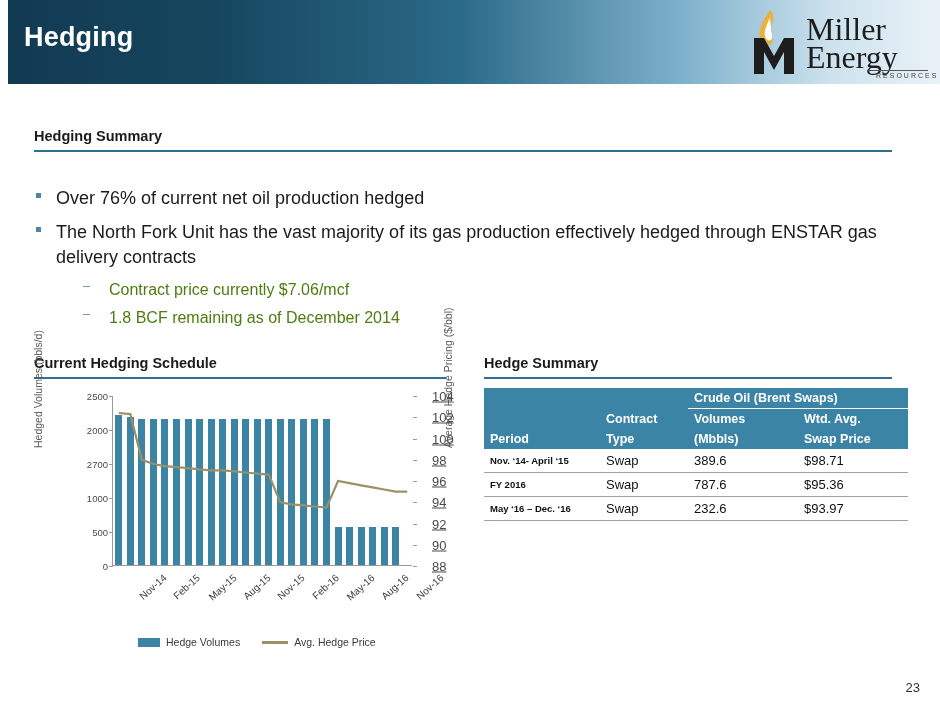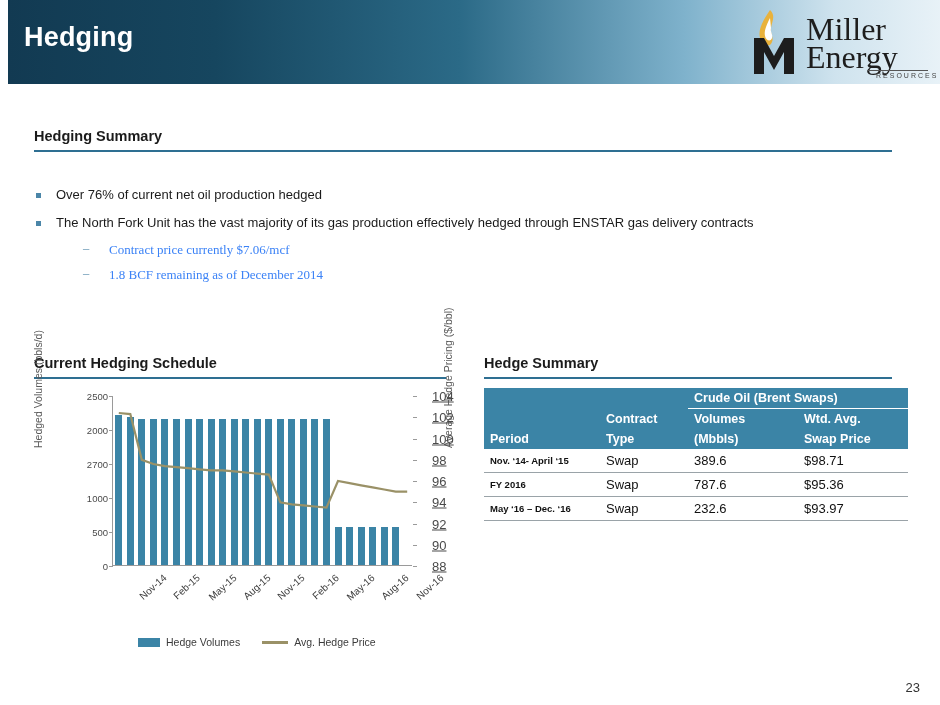--- a/index.html
+++ b/index.html
@@ -45,40 +45,39 @@
     position: absolute;
     height: 2px;
     background: #2e6f92;
   }
 
   
   .bullets { position: absolute; left: 34px; top: 186px; width: 860px; }
   .b1 {
     position: relative;
     padding-left: 22px;
-    font-size: 13px;
+    font-size: 18px;
     color: #1b1b1b;
     margin-bottom: 10px;
     line-height: 1.35;
   }
   .b1::before {
     content: "";
     position: absolute;
     left: 2px; top: 7px;
     width: 5px; height: 5px;
     background: #4b86a8;
   }
   .b2 {
     position: relative;
     padding-left: 30px;
-    font-size: 13px;
-    color: #3b82f6;
+    font-size: 16px;
+    color: #4d7c0f;
     margin: 7px 0 0 45px;
     line-height: 1.35;
-    font-family: Liberation Serif, serif;
   }
   .b2::before {
     content: "–";
     position: absolute;
     left: 4px; top: -1px;
     color: #5b8fae;
     font-size: 12.5px;
   }
 
   

